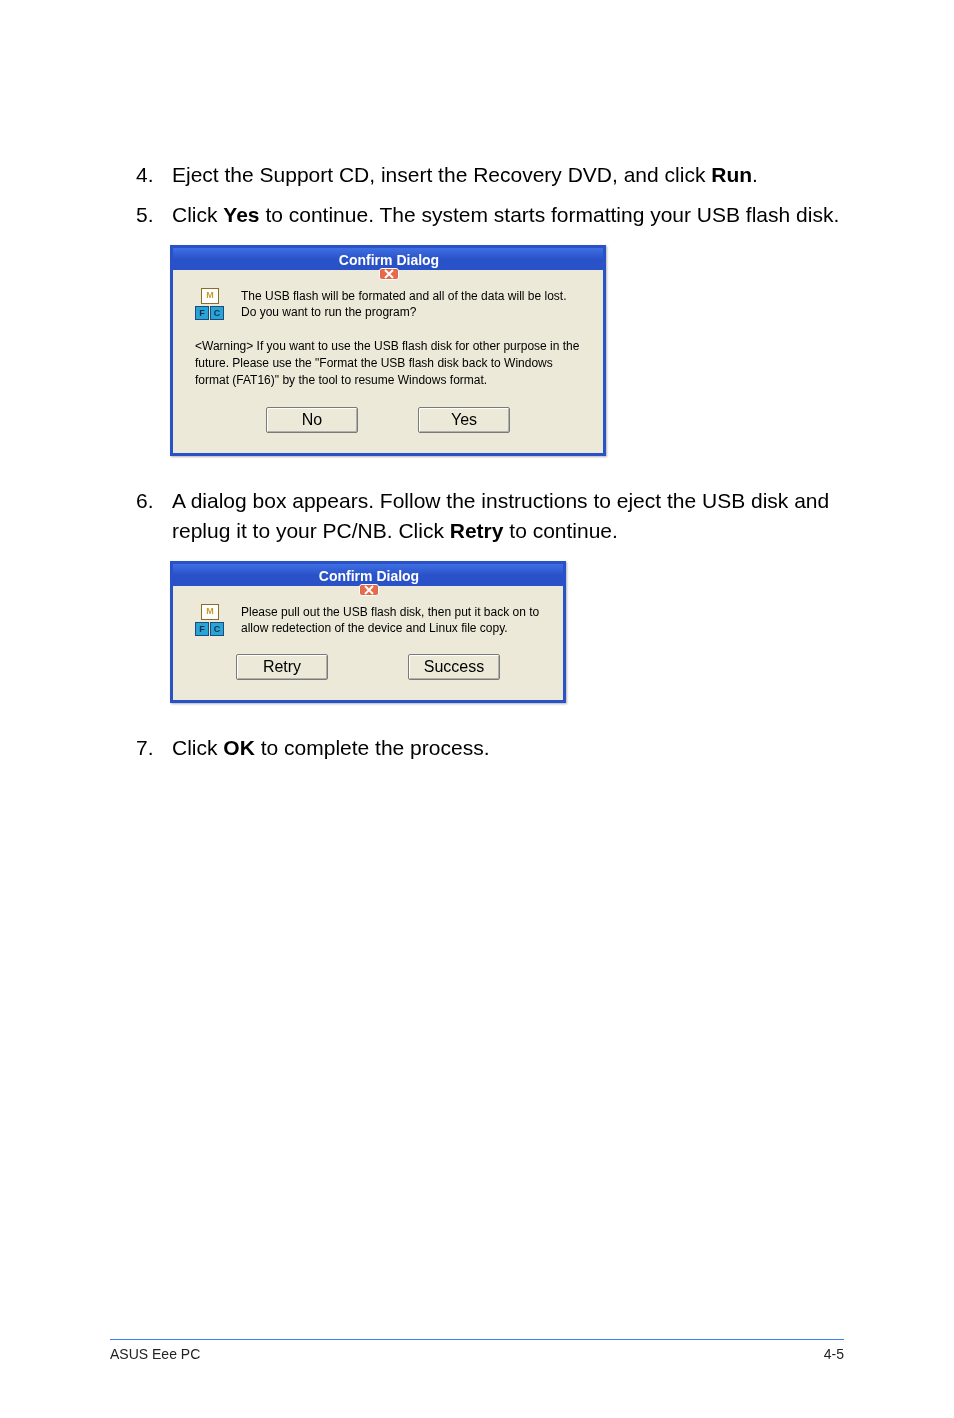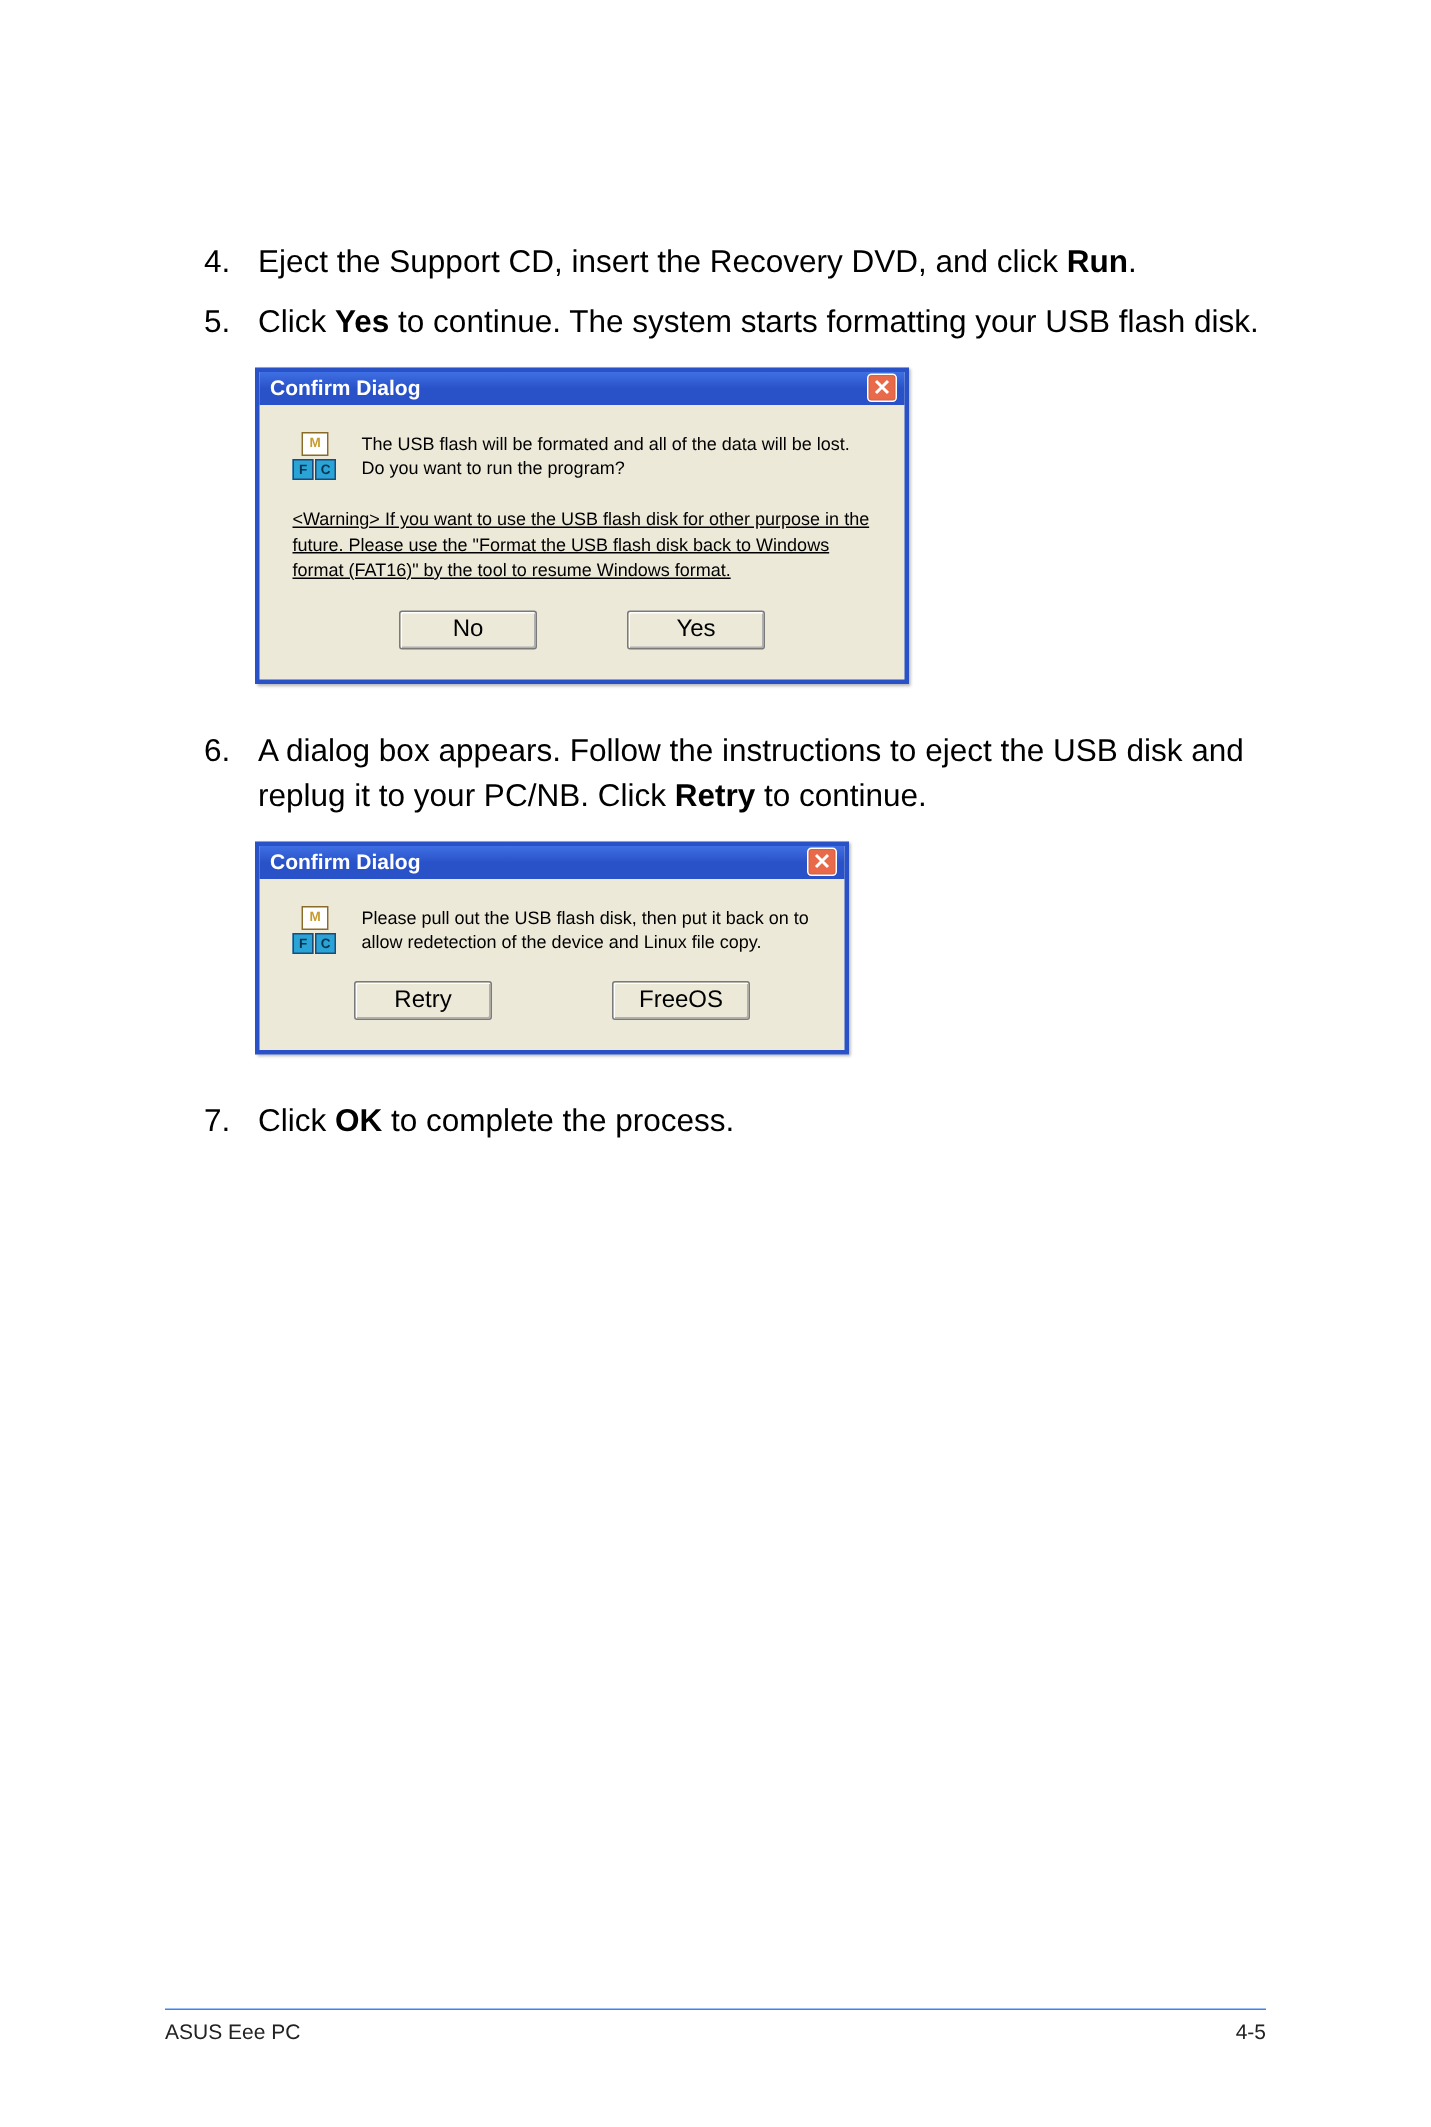--- a/index.html
+++ b/index.html
@@ -54,20 +54,21 @@
     color: #fff;
     font-weight: 700;
     font-family: Tahoma, sans-serif;
     font-size: 14px;
     padding: 4px 5px 5px 7px;
     display: flex;
     justify-content: space-between;
     align-items: center;
     height: 22px;
     box-sizing: border-box;
+    flex-direction: column;
   }
   .closebtn {
     width: 18px;
     height: 17px;
     background: #e86a4a;
     border: 1px solid #fff;
     border-radius: 3px;
     display: flex;
     align-items: center;
     justify-content: center;
@@ -113,21 +114,21 @@
     border: 1px solid #1a4b7a;
     font-size: 9px;
     font-weight: 700;
     text-align: center;
     line-height: 13px;
     box-sizing: border-box;
   }
   .icon-mfc .fc .f { background: #2aa3d6; color:#0a3552; }
   .icon-mfc .fc .c { background: #2aa3d6; color:#0a3552; margin-left:1px; }
   .row1 .msg { flex:1; line-height: 1.35; }
-  .warn { line-height: 1.4; text-decoration: underline; }
+  .warn { line-height: 1.4; }
   .btnrow {
     display: flex;
     justify-content: center;
     gap: 60px;
     margin-top: 18px;
     margin-bottom: 6px;
   }
   .btnrow.gap2 { gap: 80px; }
   .btnrow.single { gap: 0; }
   .winbtn {
@@ -239,21 +240,21 @@
             <div class="m">M</div>
             <div class="fc">
                 <span class="f">F</span>
                 <span class="c">C</span>
               </div>
           </div>
           <div class="msg">Please pull out the USB flash disk, then put it back on to allow redetection of the device and Linux file copy.</div>
         </div>
         <div class="btnrow gap2">
           <div class="winbtn">Retry</div>
-          <div class="winbtn">FreeOS</div>
+          <div class="winbtn">Success</div>
         </div>
       </div>
     </div>
   </div>
 
   <ol class="steps">
     <li>
       <span class="num">7.</span>
       <span class="txt">
         <span>Click </span><b>OK</b><span> to complete the process.</span>

